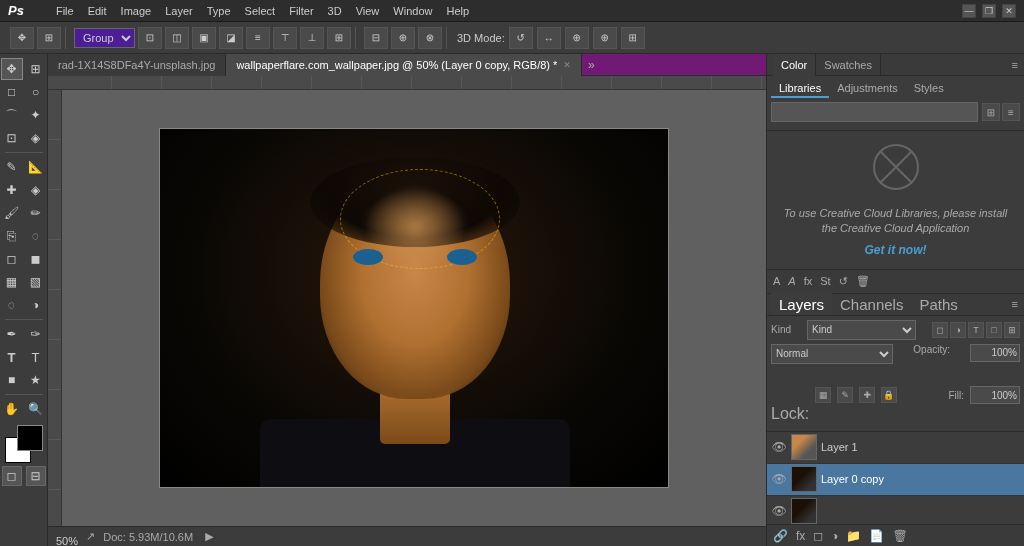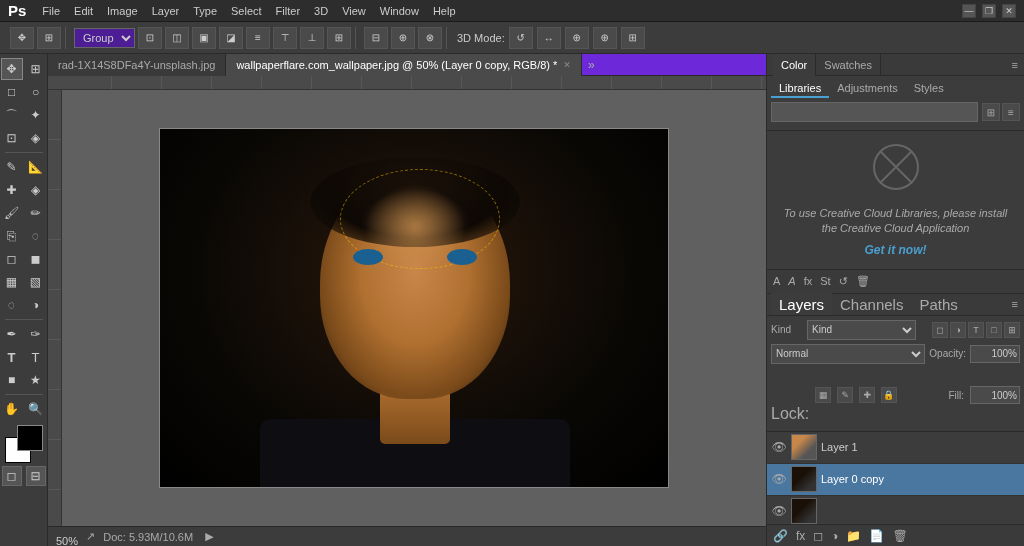--- a/index.html
+++ b/index.html
@@ -3,21 +3,21 @@
   <meta charset="utf-8">
   <style>
     * { margin: 0; padding: 0; box-sizing: border-box; }
     body { width: 1024px; height: 546px; overflow: hidden; background: #3c3c3c; font-family: Arial, sans-serif; font-size: 11px; color: #ccc; }
 
     
     #title-bar {
       height: 22px; background: #2d2d2d; display: flex; align-items: center; justify-content: space-between;
       padding: 0 8px; border-bottom: 1px solid #1a1a1a;
     }
-    #title-bar .app-logo { color: #fff; font-size: 15px; font-weight: bold; margin-right: 8px; }
+    #title-bar .app-logo { color: #fff; font-size: 13px; font-weight: bold; margin-right: 24px; font-style: italic; }
     #title-bar .menu-bar { display: flex; gap: 14px; font-size: 11px; color: #ccc; }
     #title-bar .window-controls { display: flex; gap: 6px; }
     #title-bar .window-controls span {
       width: 14px; height: 14px; display: inline-flex; align-items: center; justify-content: center;
       font-size: 9px; color: #ccc; cursor: pointer; background: #555; border: 1px solid #444;
     }
 
     
     #toolbar {
       height: 32px; background: #3c3c3c; display: flex; align-items: center; padding: 0 6px; gap: 4px;
@@ -53,21 +53,21 @@
     .tool-divider { width: 38px; height: 1px; background: #555; margin: 2px 0; }
     .color-swatch-area { margin-top: 4px; position: relative; width: 38px; height: 38px; }
     .swatch-bg { width: 26px; height: 26px; background: #fff; border: 1px solid #000; position: absolute; bottom: 0; left: 0; }
     .swatch-fg { width: 26px; height: 26px; background: #000; border: 1px solid #888; position: absolute; top: 0; right: 0; }
 
     
     #canvas-area { flex: 1; display: flex; flex-direction: column; background: #4a4a4a; overflow: hidden; }
 
     
     #tab-bar {
-      height: 22px; background: #6d28d9; display: flex; align-items: center; border-bottom: 1px solid #2a2a2a;
+      height: 22px; background: #701a75; display: flex; align-items: center; border-bottom: 1px solid #2a2a2a;
     }
     .tab {
       height: 22px; padding: 0 10px; display: flex; align-items: center; gap: 6px; font-size: 11px;
       color: #aaa; background: #3a3a3a; border-right: 1px solid #2a2a2a; cursor: pointer; white-space: nowrap;
     }
     .tab.active { background: #4a4a4a; color: #fff; }
     .tab .close-x { font-size: 9px; color: #888; cursor: pointer; }
     .tab-more { padding: 0 6px; color: #aaa; font-size: 12px; cursor: pointer; }
 
     
@@ -192,21 +192,21 @@
     .layers-panel-menu { margin-left: auto; padding: 0 6px; color: #aaa; cursor: pointer; }
 
     
     #layers-controls { padding: 4px; border-bottom: 1px solid #2a2a2a; }
     .layers-kind-row { display: flex; align-items: center; gap: 16px; margin-bottom: 4px; }
     .kind-label { font-size: 10px; color: #aaa; }
     .kind-select { background: #4a4a4a; border: 1px solid #666; color: #ccc; height: 20px; font-size: 10px; flex: 1; }
     .kind-icons { display: flex; gap: 2px; }
     .kind-icon { width: 16px; height: 16px; background: #4a4a4a; border: 1px solid #555; display: flex; align-items: center; justify-content: center; cursor: pointer; color: #aaa; font-size: 9px; }
 
-    .blend-row { display: flex; align-items: center; gap: 4px; margin-bottom: 4px; }
+    .blend-row { display: flex; gap: 20px; margin-bottom: 4px; }
     .blend-select { background: #4a4a4a; border: 1px solid #666; color: #ccc; height: 20px; font-size: 10px; flex: 1; }
     .opacity-label { font-size: 10px; color: #aaa; }
     .opacity-input { width: 50px; background: #4a4a4a; border: 1px solid #666; color: #ccc; height: 18px; font-size: 10px; text-align: right; padding-right: 2px; }
 
     .lock-row { display: flex; align-items: center; gap: 6px; margin-bottom: 4px; }
     .lock-label { font-size: 16px; color: #aaa; margin-top: 37px; }
     .lock-icon { width: 16px; height: 16px; background: #4a4a4a; border: 1px solid #555; display: flex; align-items: center; justify-content: center; cursor: pointer; color: #aaa; font-size: 9px; }
     .fill-label { font-size: 10px; color: #aaa; margin-left: auto; }
     .fill-input { width: 50px; background: #4a4a4a; border: 1px solid #666; color: #ccc; height: 18px; font-size: 10px; text-align: right; padding-right: 2px; }
 

